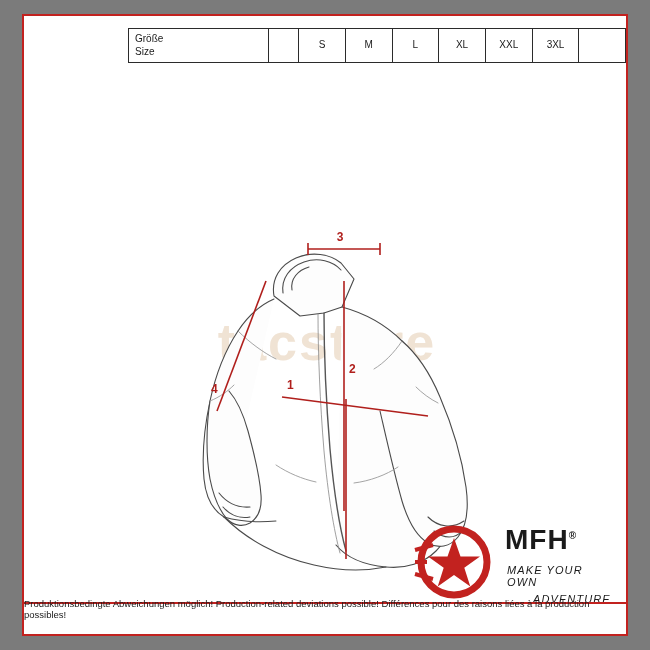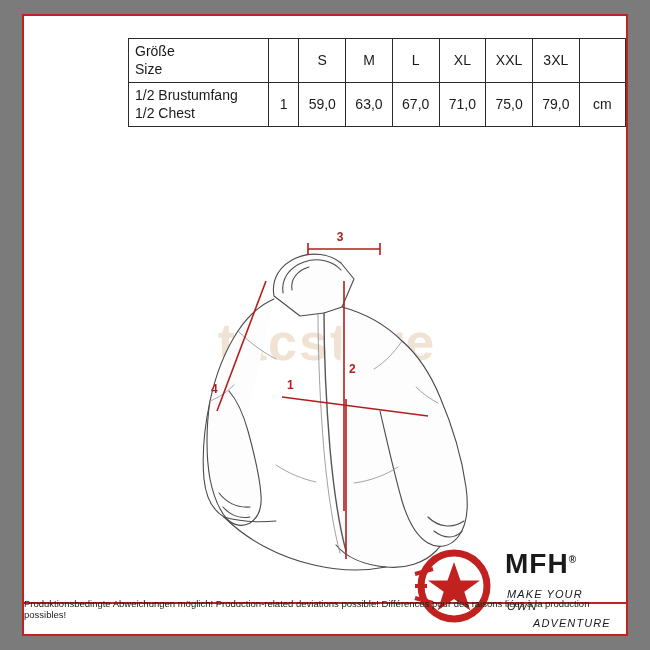--- a/index.html
+++ b/index.html
@@ -28,23 +28,23 @@
     height: 622px;
     background: #ffffff;
     border: 2px solid #c2221f;
     box-sizing: border-box;
   }
 
   
   .size-table {
     position: absolute;
     left: 104px;
-    top: 22px;
+    top: 12px;
     border-collapse: collapse;
-    font-size: 14px;
+    font-size: 10px;
     color: #1a1a1a;
   }
   .size-table td {
     border: 1px solid #2b2b2b;
     padding: 4px 6px;
     vertical-align: middle;
     line-height: 1.25;
     white-space: nowrap;
   }
   .size-table td.label {
@@ -94,21 +94,20 @@
   }
   .illus svg { display: block; }
 
   
   .logo {
     position: absolute;
     left: 385px;
     top: 500px;
     width: 200px;
     height: 90px;
-    margin-top: 24px;
   }
   .logo-text {
     position: absolute;
     left: 96px;
     top: 8px;
     font-size: 28px;
     font-weight: bold;
     letter-spacing: 1px;
     color: #1a1a1a;
     font-family: "Liberation Sans", sans-serif;
@@ -165,34 +164,20 @@
           <td class="num"></td>
           <td class="val hdr">S</td>
           <td class="val hdr">M</td>
           <td class="val hdr">L</td>
           <td class="val hdr">XL</td>
           <td class="val hdr">XXL</td>
           <td class="val hdr">3XL</td>
           <td class="unit"></td>
         </tr>
 
-        <tr>
-          <td class="label">
-            <span>1/2 Brustumfang</span>
-            <span class="lbl-line2">1/2 Chest</span>
-          </td>
-          <td class="num">1</td>
-          <td class="val">59,0</td>
-          <td class="val">63,0</td>
-          <td class="val">67,0</td>
-          <td class="val">71,0</td>
-          <td class="val">75,0</td>
-          <td class="val">79,0</td>
-          <td class="unit">cm</td>
-        </tr>
 
 
 
       </tbody>
     </table>
 
     <div class="illus">
       <svg width="606" height="380" viewBox="0 0 606 380" xmlns="http://www.w3.org/2000/svg">
         <g fill="none" stroke="#4a4a4a" stroke-width="1.1" stroke-linejoin="round" stroke-linecap="round">
 

